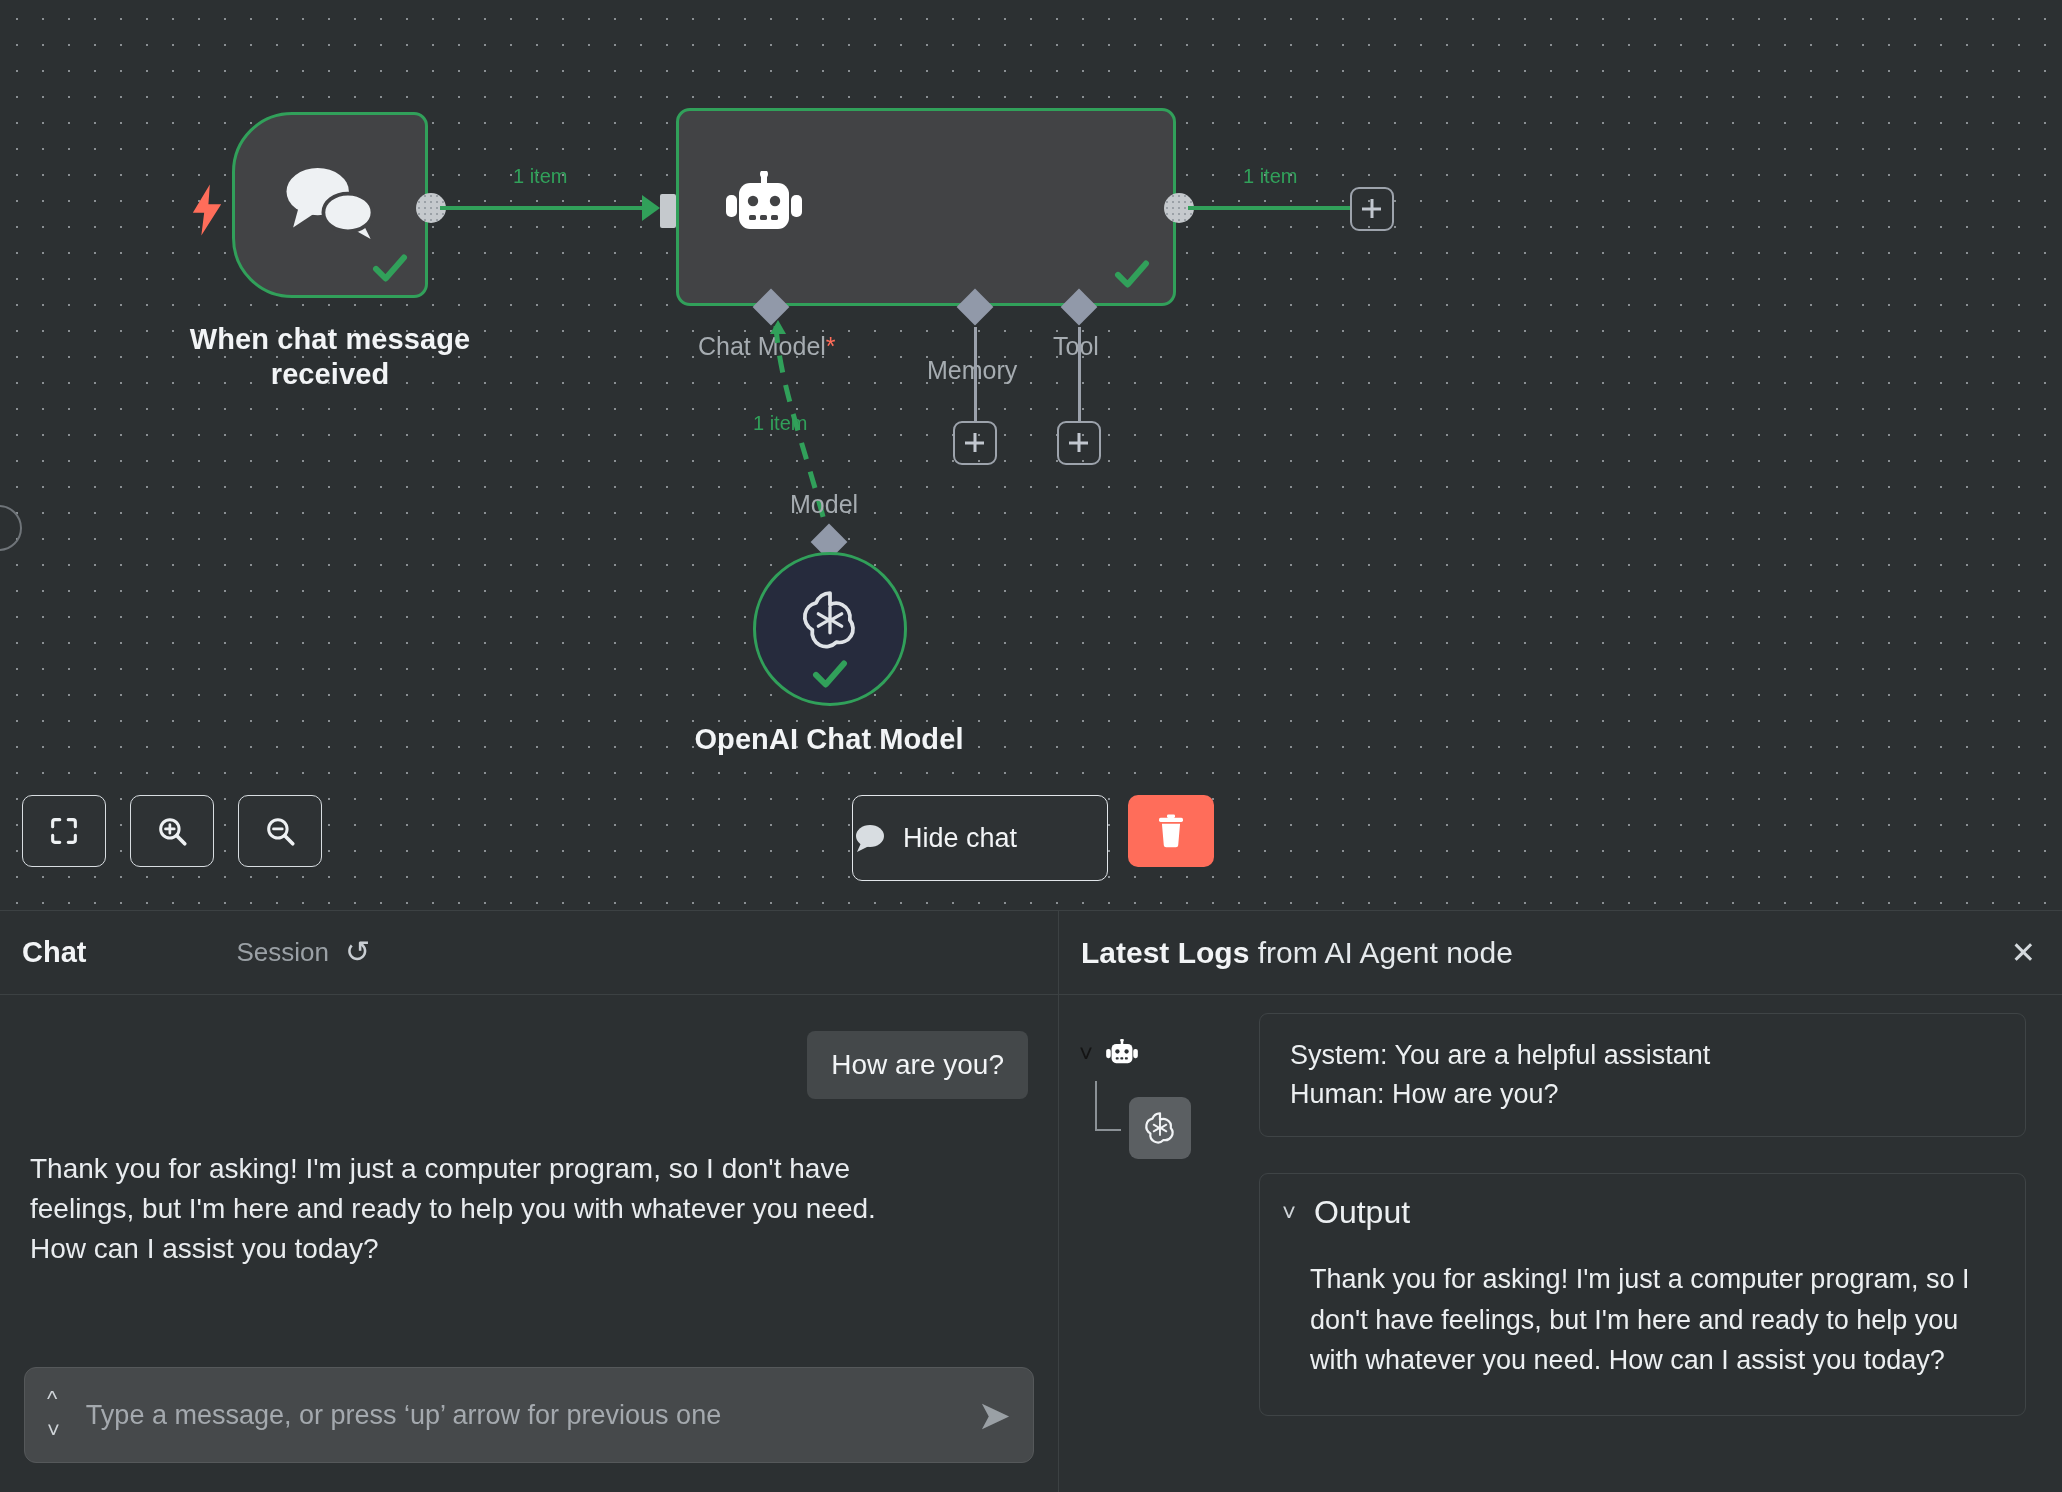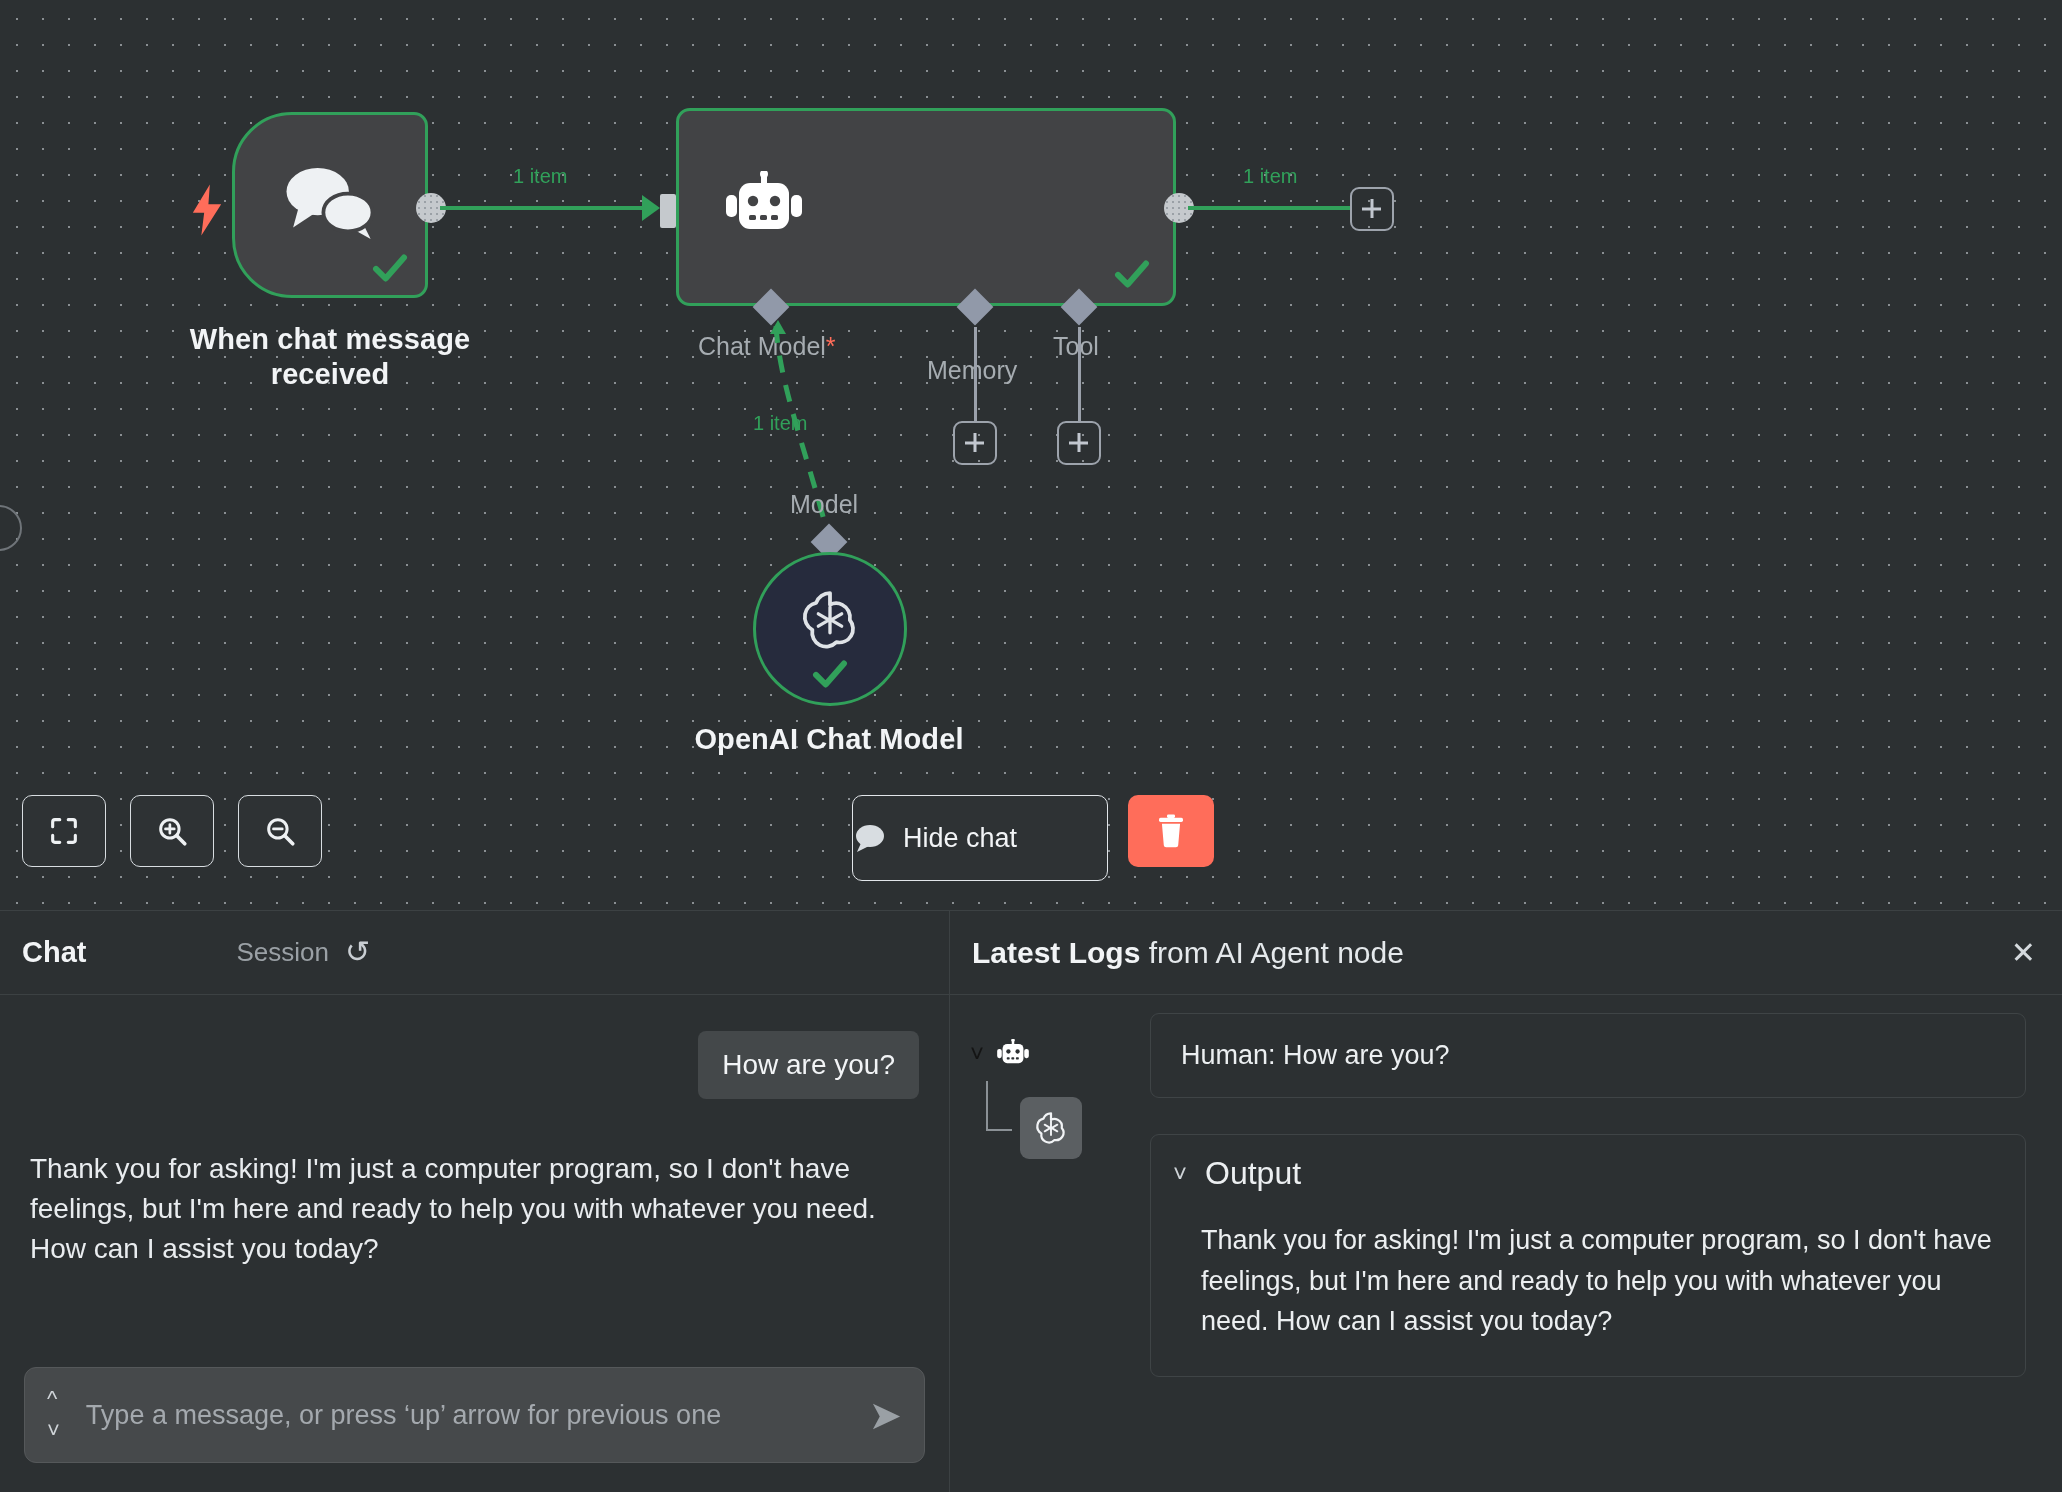--- a/index.html
+++ b/index.html
@@ -179,21 +179,21 @@
 
   
   #bottom {
     position: absolute; left: 0; top: 910px;
     width: 2062px; height: 582px;
     display: flex;
     border-top: 1px solid #3c4143;
     background: #2c3032;
   }
   #chat-panel {
-    width: 950px; height: 582px;
+    width: 1059px; height: 582px;
     border-right: 1px solid #3c4143;
     display: flex; flex-direction: column;
     background: #2c3032;
   }
   #chat-header {
     height: 84px; flex: 0 0 84px;
     display: flex; align-items: center;
     border-bottom: 1px solid #3c4143;
     padding: 0 22px;
   }
@@ -455,20 +455,21 @@
           <div id="tree-openai-badge">
             <svg width="38" height="38" viewBox="0 0 48 48">
               <path d="M24 5.5c-4.3 0-8.1 2.7-9.5 6.7-3.9.8-6.9 3.9-7.6 7.8-.8 4.3 1.2 8.6 5 10.8-.7 4.2 1.3 8.5 5.1 10.4 3.8 1.9 8.4 1.1 11.4-2 3.9.8 7.9-.9 10-4.3 2.1-3.4 1.8-7.8-.8-10.9.7-4.2-1.3-8.5-5.1-10.4-2.7-1.4-5.8-1.4-8.5-.1z" fill="none" stroke="#f2f4f6" stroke-width="2.8" stroke-linejoin="round"></path>
               <path d="M24 15.2v17.6M16 19.8l8 4.6 8-4.6M16 28.2l8-4.6 8 4.6" fill="none" stroke="#f2f4f6" stroke-width="2.4" stroke-linecap="round" stroke-linejoin="round"></path>
             </svg>
           </div>
         </div>
 
         <div id="logs-content">
           <div class="log-card" id="log-input-card">
+            <div class="log-line">System: You are a helpful assistant</div>
             <div class="log-line">Human: How are you?</div>
           </div>
 
           <div class="log-card" id="log-output-card">
             <div id="output-head">
               <span id="output-chevron">˅</span>
               <span id="output-label">Output</span>
             </div>
             <div id="output-text">Thank you for asking! I'm just a computer program, so I don't have feelings, but I'm here and ready to help you with whatever you need. How can I assist you today?</div>
           </div>

